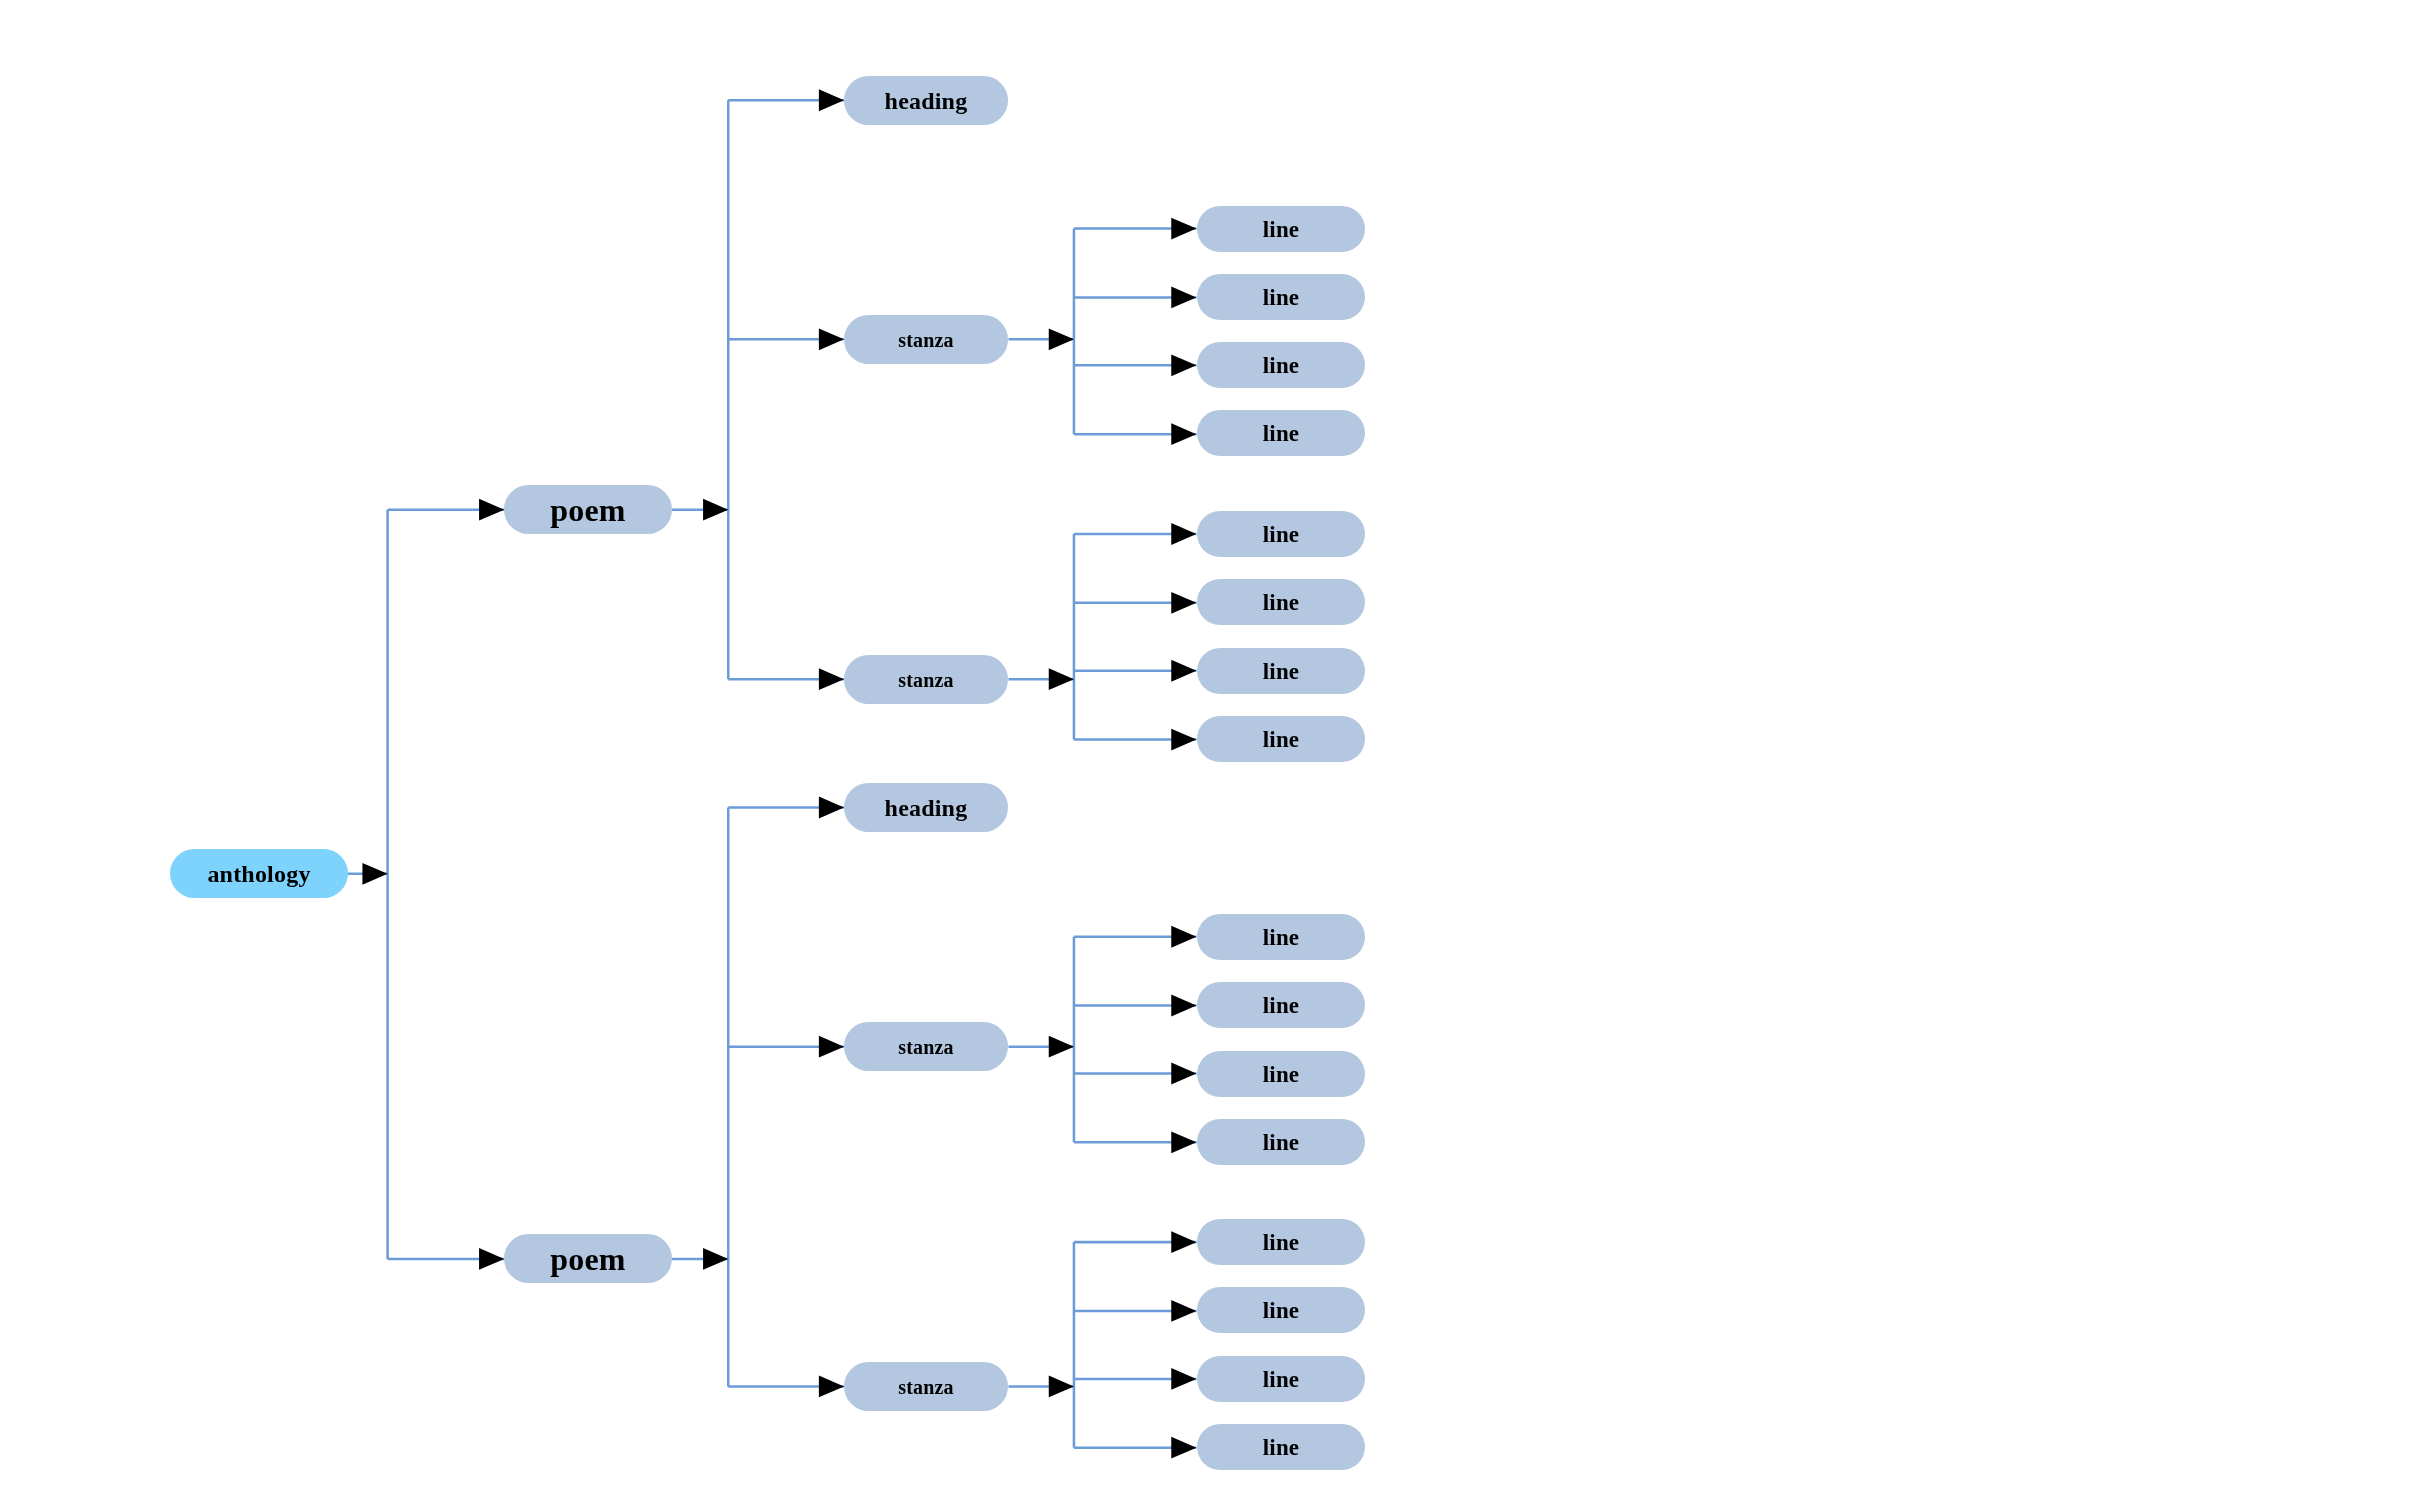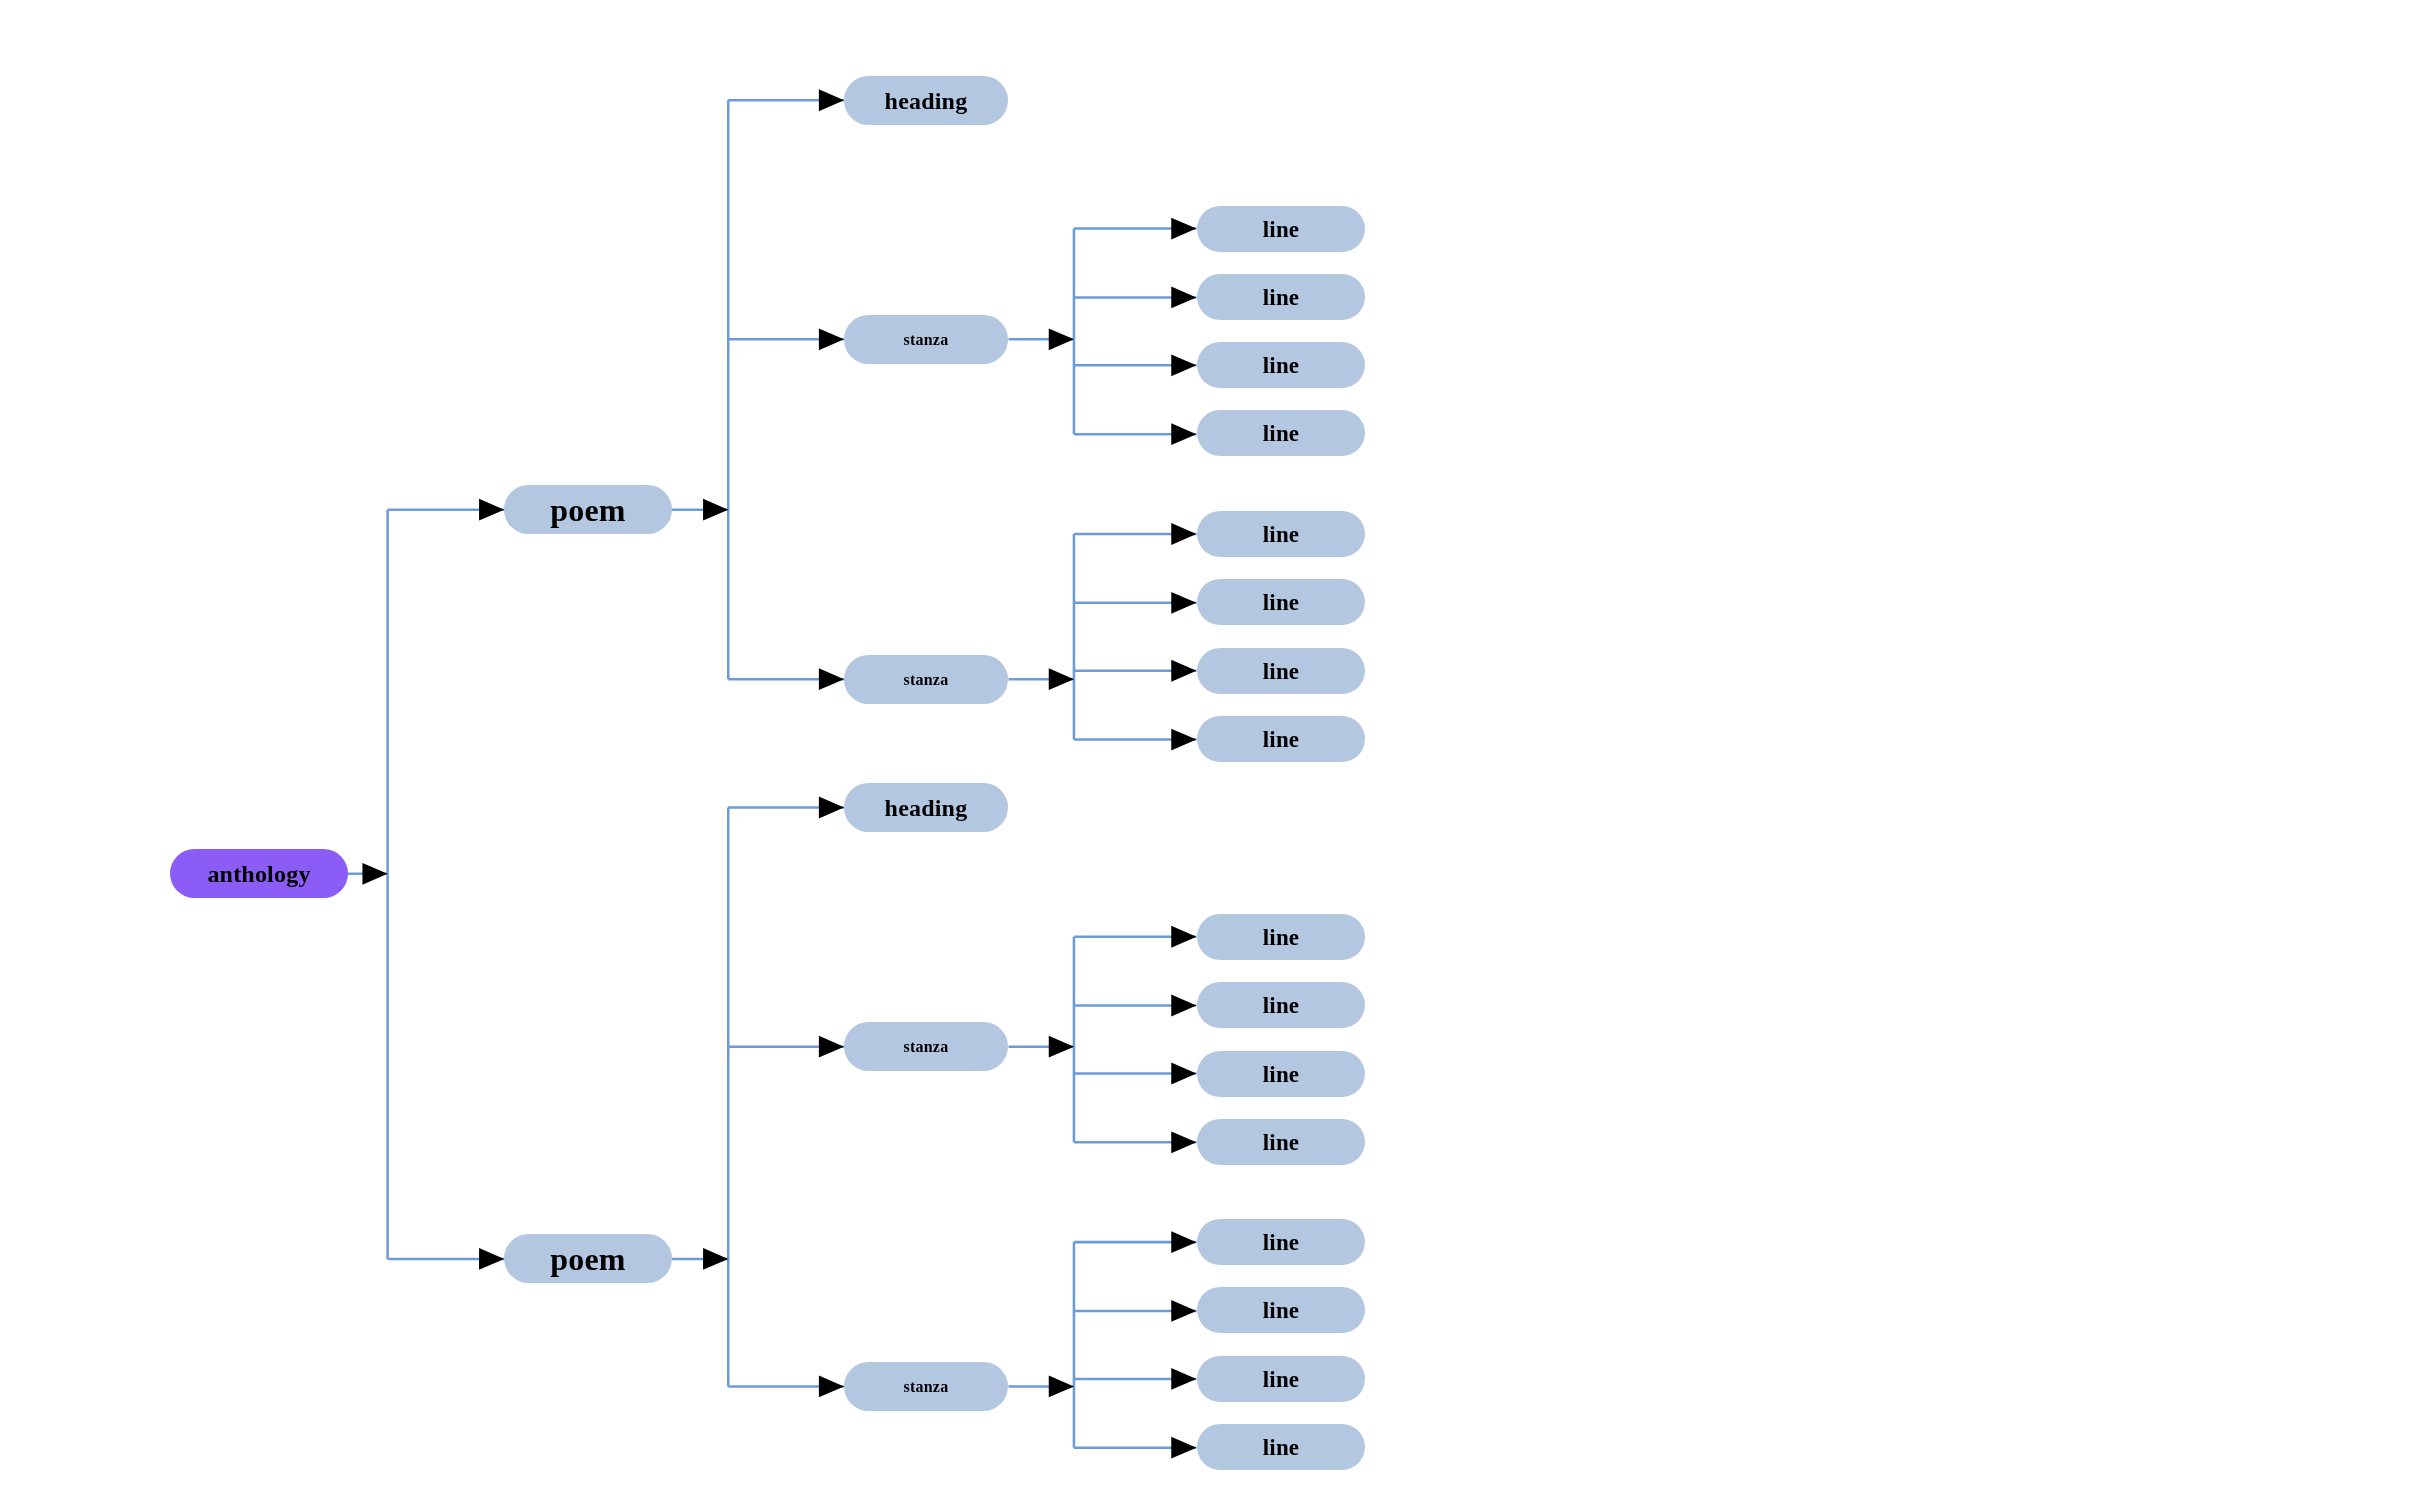--- a/index.html
+++ b/index.html
@@ -50,21 +50,21 @@
     white-space: nowrap;
     user-select: none;
   }
   .node-label {
     display: block;
     line-height: 1;
   }
   .node.root    { font-size: 24px; }
   .node.poem    { font-size: 32px; }
   .node.heading { font-size: 24px; }
-  .node.stanza  { font-size: 16px; }
+  .node.stanza  { font-size: 20px; }
   .node.line    { font-size: 23px; }
 </style>
 </head>
 <body>
 
 <div id="diagram-root">
 
   <svg id="edge-layer" viewBox="0 0 2876 1800" width="2413" height="1511" xmlns="http://www.w3.org/2000/svg">
       <g>
         <path d="M 414 1041 L 462 1041" fill="none" stroke="#6b9bd8" stroke-width="3" stroke-linecap="butt"></path>
@@ -145,21 +145,21 @@
         <path d="M 1280 1562 L 1426 1562" fill="none" stroke="#6b9bd8" stroke-width="3" stroke-linecap="butt"></path>
         <polygon points="1396,1549 1396,1575 1426,1562" fill="#000000"></polygon>
         <path d="M 1280 1643 L 1426 1643" fill="none" stroke="#6b9bd8" stroke-width="3" stroke-linecap="butt"></path>
         <polygon points="1396,1630 1396,1656 1426,1643" fill="#000000"></polygon>
         <path d="M 1280 1725 L 1426 1725" fill="none" stroke="#6b9bd8" stroke-width="3" stroke-linecap="butt"></path>
         <polygon points="1396,1712 1396,1738 1426,1725" fill="#000000"></polygon>
       </g>
     </svg>
 
   <div id="node-layer">
-      <div class="node root" style="left: 170px; top: 849px; width: 178px; height: 49px; background: #8b5cf6; color: rgb(0, 0, 0);">
+      <div class="node root" style="left: 170px; top: 849px; width: 178px; height: 49px; background: #7dd3fc; color: rgb(0, 0, 0);">
         <span class="node-label">anthology</span>
       </div>
       <div class="node poem" style="left: 504px; top: 485px; width: 168px; height: 49px; background: rgb(180, 199, 224); color: rgb(0, 0, 0);">
         <span class="node-label">poem</span>
       </div>
       <div class="node poem" style="left: 504px; top: 1234px; width: 168px; height: 49px; background: rgb(180, 199, 224); color: rgb(0, 0, 0);">
         <span class="node-label">poem</span>
       </div>
       <div class="node heading" style="left: 844px; top: 76px; width: 164px; height: 49px; background: rgb(180, 199, 224); color: rgb(0, 0, 0);">
         <span class="node-label">heading</span>

